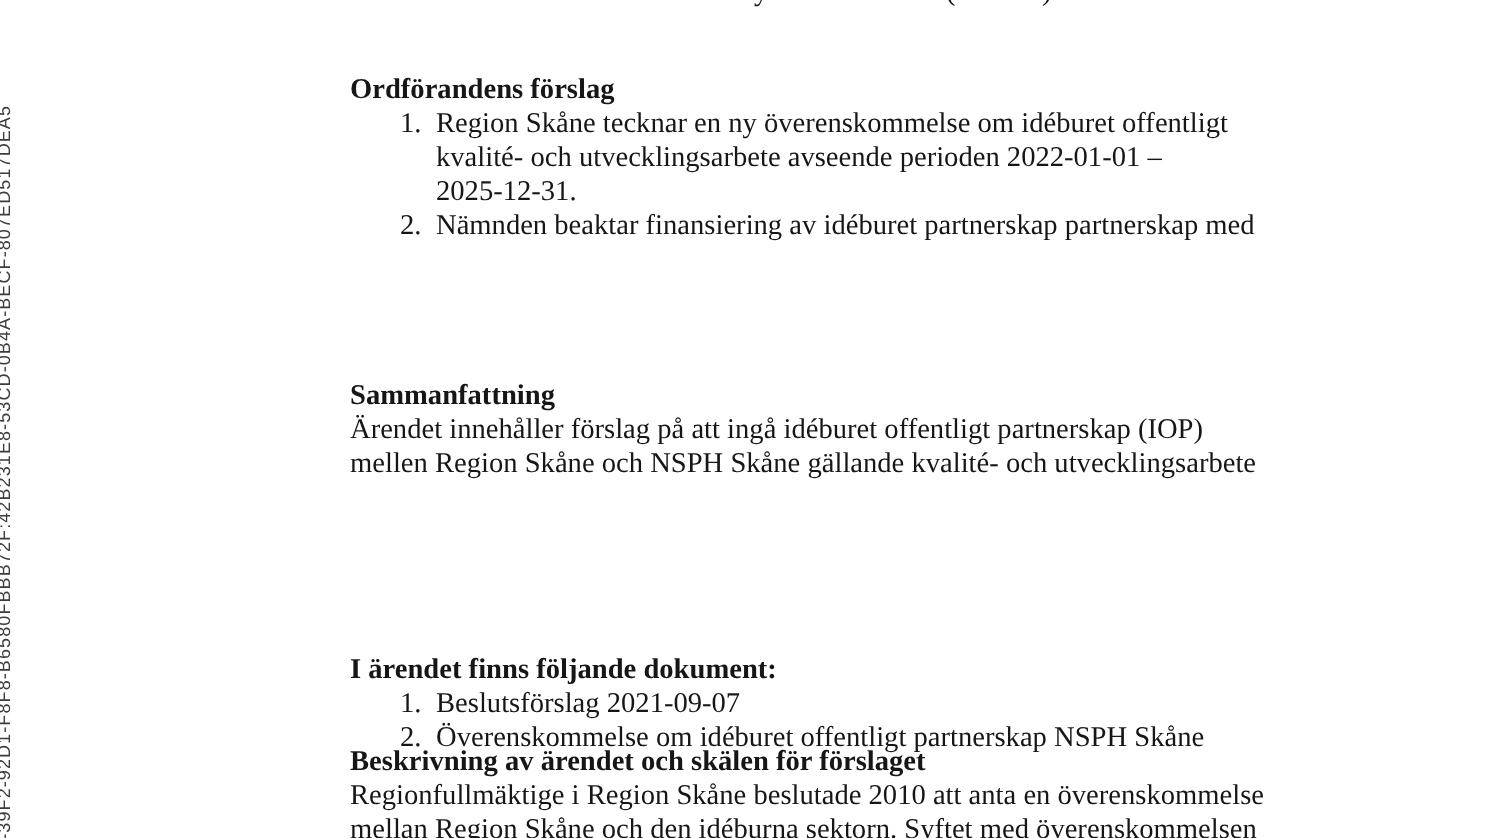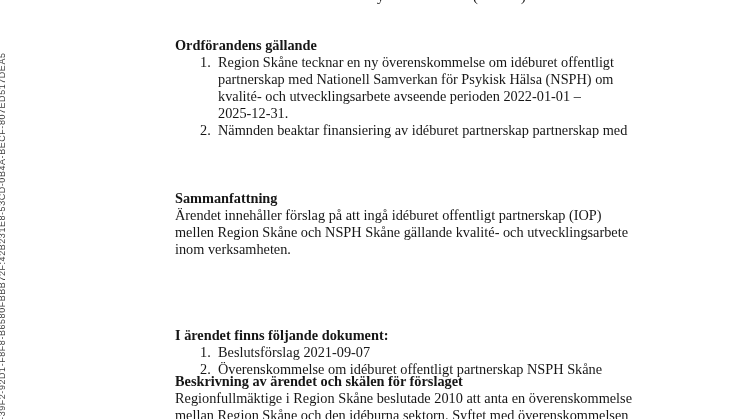--- a/index.html
+++ b/index.html
@@ -88,39 +88,37 @@
 
   <div class="top-clip">
     <span class="frag-0">y</span>
     <span class="frag-1">(</span>
     <span class="frag-2">)</span>
   </div>
 
   <div class="content">
 
     <div class="section sec-proposal">
-      <div class="row heading">Ordförandens gällande</div>
+      <div class="row heading">Ordförandens förslag</div>
       <div class="row li-first">
         <span class="li-num">1.</span>
         <span>Region Skåne tecknar en ny överenskommelse om idéburet offentligt</span>
       </div>
-      <div class="row li-cont">partnerskap med Nationell Samverkan för Psykisk Hälsa (NSPH) om</div>
       <div class="row li-cont">kvalité- och utvecklingsarbete avseende perioden 2022-01-01 –</div>
       <div class="row li-cont">2025-12-31.</div>
       <div class="row li-first">
         <span class="li-num">2.</span>
         <span>Nämnden beaktar finansiering av idéburet partnerskap partnerskap med</span>
       </div>
     </div>
 
     <div class="section sec-summary">
       <div class="row heading">Sammanfattning</div>
       <div class="row">Ärendet innehåller förslag på att ingå idéburet offentligt partnerskap (IOP)</div>
       <div class="row">mellen Region Skåne och NSPH Skåne gällande kvalité- och utvecklingsarbete</div>
-      <div class="row">inom verksamheten.</div>
     </div>
 
     <div class="section sec-documents">
       <div class="row heading">I ärendet finns följande dokument:</div>
       <div class="row li-first">
         <span class="li-num">1.</span>
         <span>Beslutsförslag 2021-09-07</span>
       </div>
       <div class="row li-first">
         <span class="li-num">2.</span>

